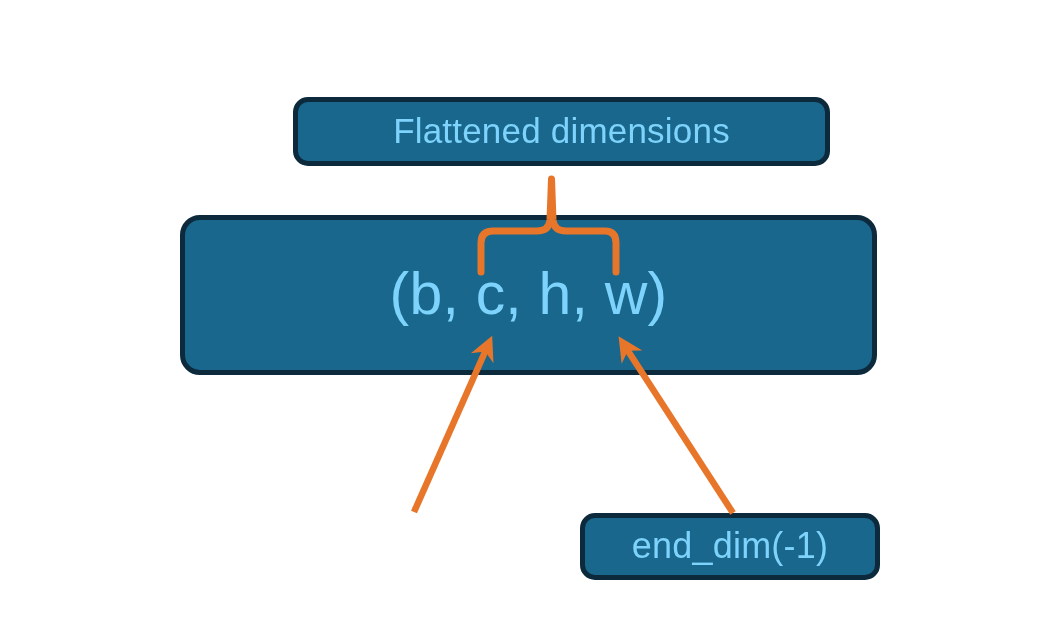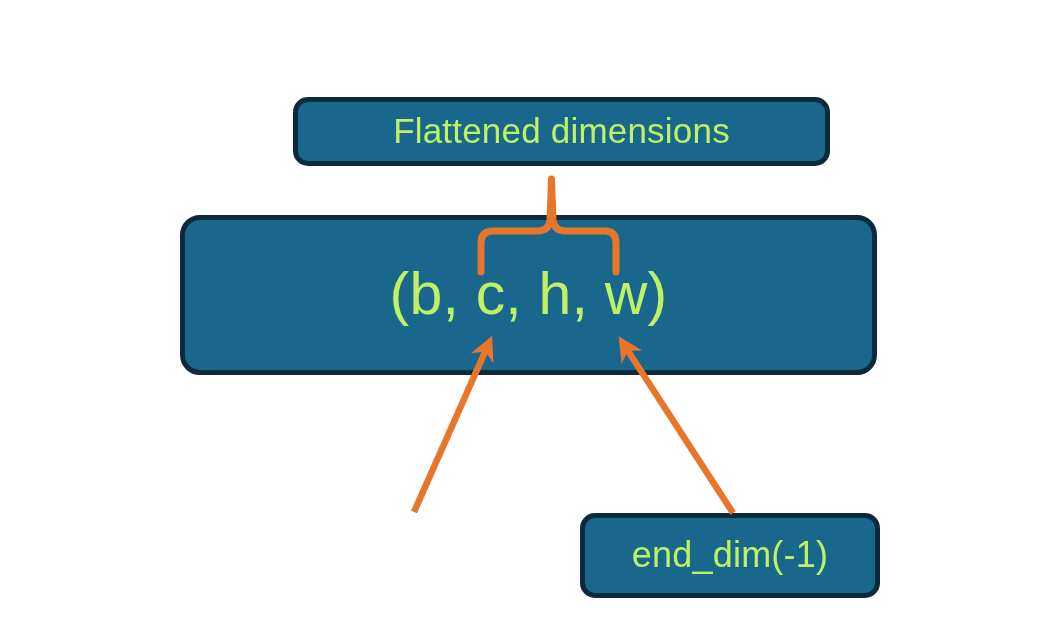--- a/index.html
+++ b/index.html
@@ -20,21 +20,21 @@
   }
   .node {
     position: absolute;
     box-sizing: border-box;
     display: flex;
     align-items: center;
     justify-content: center;
     background: #19678c;
     border: 5px solid #0d2a3d;
     border-radius: 16px;
-    color: #bef264;
+    color: #7dd3fc;
     font-family: "Liberation Sans", sans-serif;
     font-weight: 400;
     letter-spacing: 0.2px;
     text-align: center;
     line-height: 1;
     z-index: 2;
   }
   .node-label {
     display: block;
     white-space: nowrap;
@@ -67,21 +67,21 @@
     top: 513px;
     width: 293px;
     height: 67px;
     border-radius: 15px;
     font-size: 36px;
   }
   #node-end-dim {
     left: 580px;
     top: 513px;
     width: 300px;
-    height: 85px;
+    height: 67px;
     border-radius: 15px;
     font-size: 36px;
   }
 
   
   #connectors {
     position: absolute;
     left: 0;
     top: 0;
     width: 1038px;

